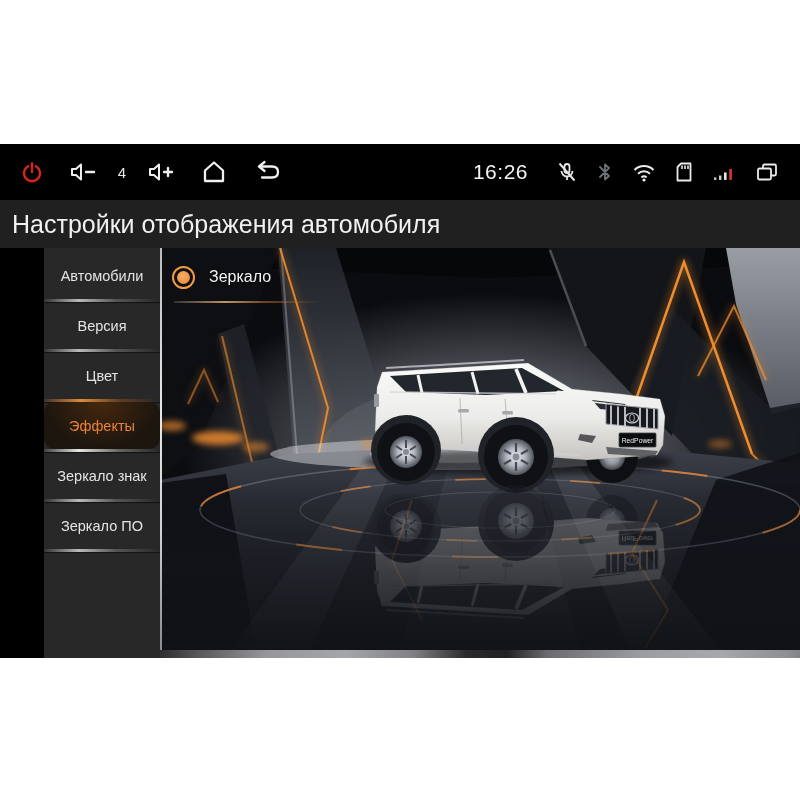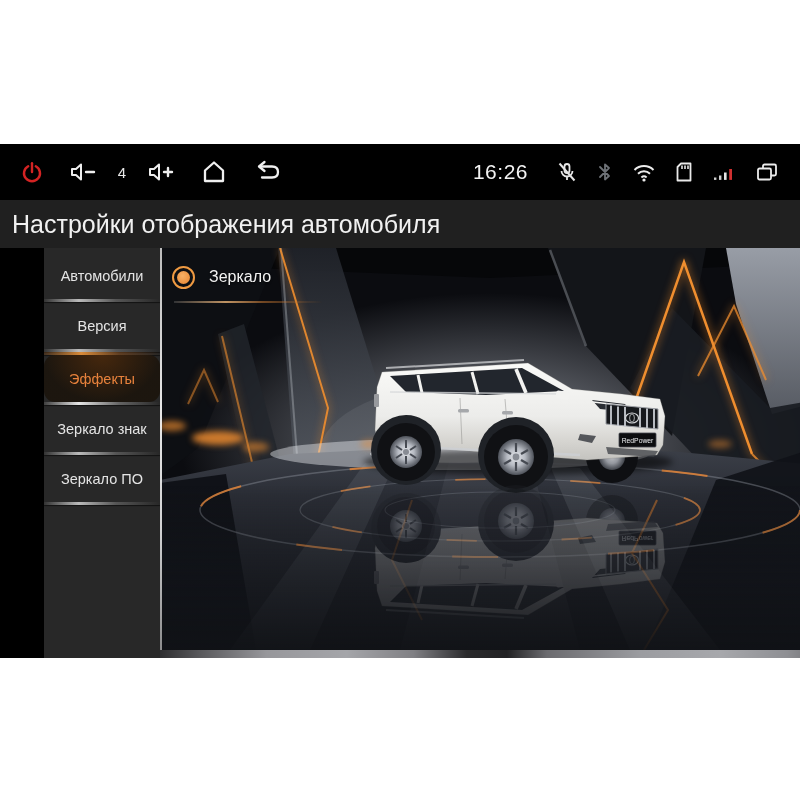--- a/index.html
+++ b/index.html
@@ -143,20 +143,21 @@
       <span class="t">Настройки отображения автомобиля</span>
     </div>
 
     <div class="content">
 
       <div class="sidebar">
         <div class="side-item">Автомобили</div>
         <div class="side-div"></div>
         <div class="side-item">Версия</div>
         <div class="side-div"></div>
+        <div class="side-item">Цвет</div>
         <div class="side-div orange"></div>
         <div class="side-item selected">Эффекты</div>
         <div class="side-div bright"></div>
         <div class="side-item">Зеркало знак</div>
         <div class="side-div"></div>
         <div class="side-item">Зеркало ПО</div>
         <div class="side-div"></div>
       </div>
 
       <div class="main">

